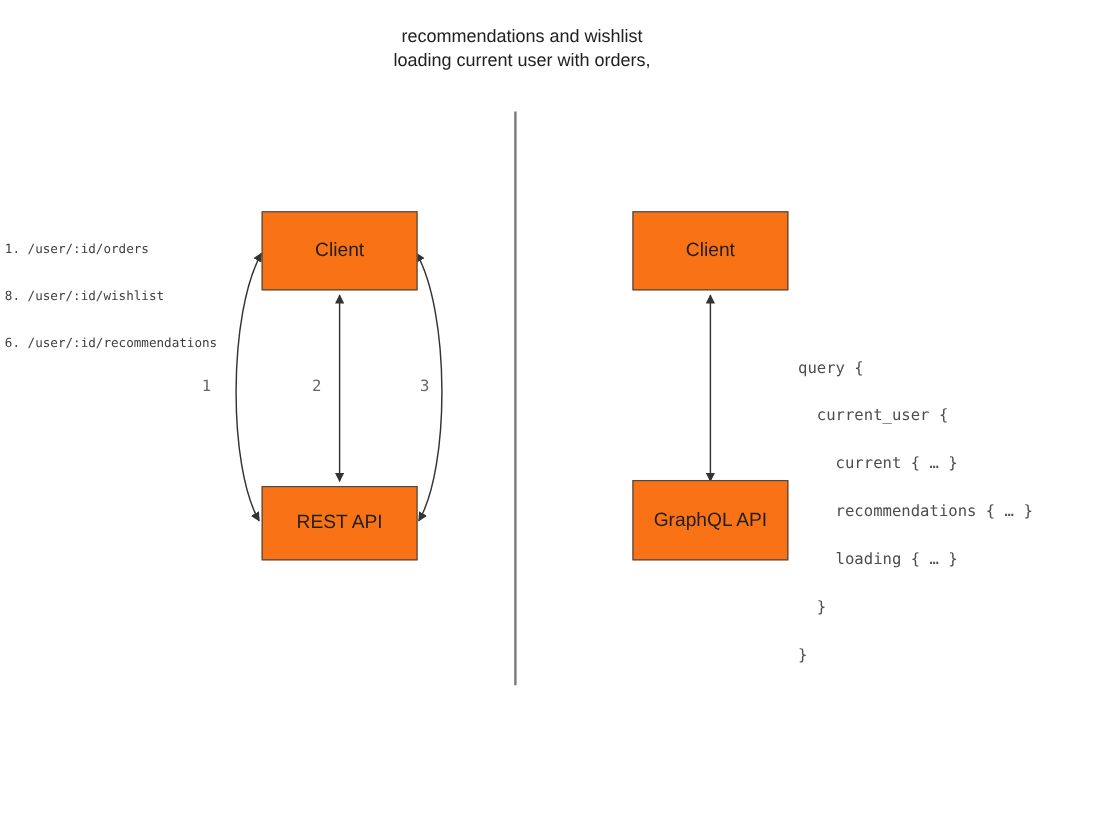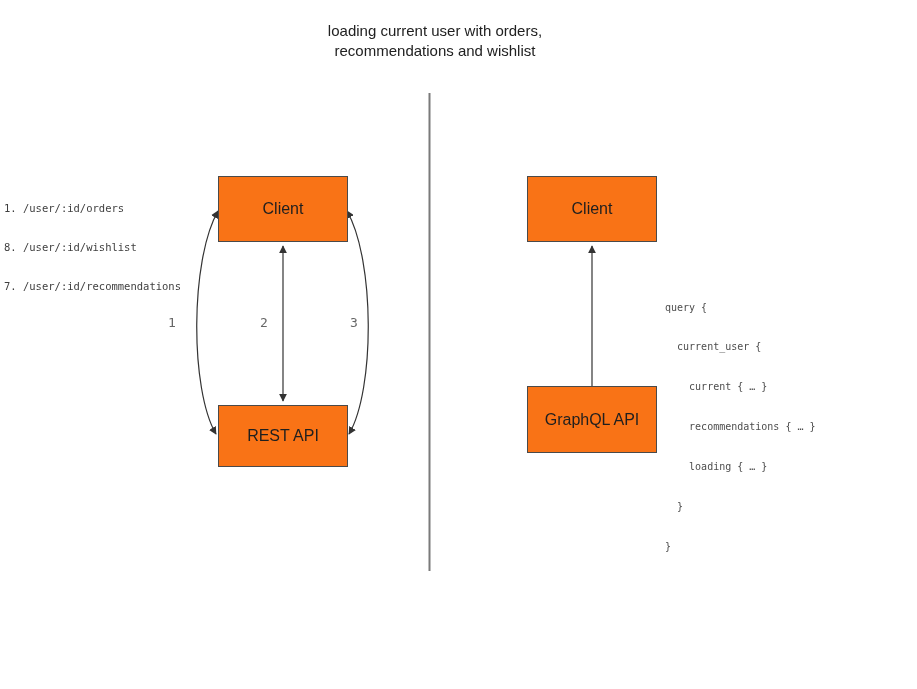--- a/index.html
+++ b/index.html
@@ -24,42 +24,42 @@
     position: absolute;
     background: #f97316;
     border: 1.5px solid #4a4a4a;
     box-sizing: border-box;
     display: flex; align-items: center; justify-content: center;
     font-size: 16px; color: #1f1f1f;
   }
   .node-client-left  { left: 218px; top: 176px; width: 130px; height: 66px; }
   .node-rest         { left: 218px; top: 405px; width: 130px; height: 62px; }
   .node-client-right { left: 527px; top: 176px; width: 130px; height: 66px; }
-  .node-graphql      { left: 527px; top: 386px; width: 130px; height: 67px; }
+  .node-graphql      { left: 527px; top: 400px; width: 130px; height: 67px; }
 
   .endpoints {
     position: absolute; left: 4px; top: 176px;
     font-family: "DejaVu Sans Mono", monospace;
     font-size: 10.5px; line-height: 13px; color: #3f3f3f;
     white-space: pre;
   }
 
   .arrow-label {
     position: absolute; width: 16px; text-align: center;
     font-family: "DejaVu Sans Mono", monospace;
     font-size: 13px; color: #666666;
   }
   .arrow-label-1 { left: 164px; top: 315px; }
   .arrow-label-2 { left: 256px; top: 315px; }
   .arrow-label-3 { left: 346px; top: 315px; }
 
   .query-code {
     position: absolute; left: 665px; top: 274px;
     font-family: "DejaVu Sans Mono", monospace;
-    font-size: 10px; line-height: 13.3px; color: #4d4d4d;
+    font-size: 13px; line-height: 13.3px; color: #4d4d4d;
     white-space: pre;
   }
 </style>
 </head>
 <body>
 
 <div class="canvas">
 
   <svg class="connectors" viewBox="0 0 917 689" xmlns="http://www.w3.org/2000/svg">
     <defs>
@@ -71,28 +71,28 @@
     <line x1="429.5" y1="93" x2="429.5" y2="571" stroke="#7a7a7a" stroke-width="2"></line>
 
     <path d="M 218,211 C 190,260 190,390 216,434" fill="none" stroke="#333333" stroke-width="1.2" marker-start="url(#ah)" marker-end="url(#ah)"></path>
     <path d="M 283,246 L 283,401" fill="none" stroke="#333333" stroke-width="1.2" marker-start="url(#ah)" marker-end="url(#ah)"></path>
     <path d="M 347,211 C 375,260 375,390 349,434" fill="none" stroke="#333333" stroke-width="1.2" marker-start="url(#ah)" marker-end="url(#ah)"></path>
 
     <path d="M 592,246 L 592,401" fill="none" stroke="#333333" stroke-width="1.2" marker-start="url(#ah)" marker-end="url(#ah)"></path>
   </svg>
 
   <div class="title">
+    <div>recommendations and wishlist</div>
     <div>loading current user with orders,</div>
-    <div>recommendations and wishlist</div>
   </div>
 
   <div class="endpoints">
     <div>1. /user/:id/orders</div>
     <div>8. /user/:id/wishlist</div>
-    <div>7. /user/:id/recommendations</div>
+    <div>6. /user/:id/recommendations</div>
   </div>
 
   <div class="node node-client-left">
     <span>Client</span>
   </div>
   <div class="node node-rest">
     <span>REST API</span>
   </div>
 
   <span class="arrow-label arrow-label-1">1</span>

